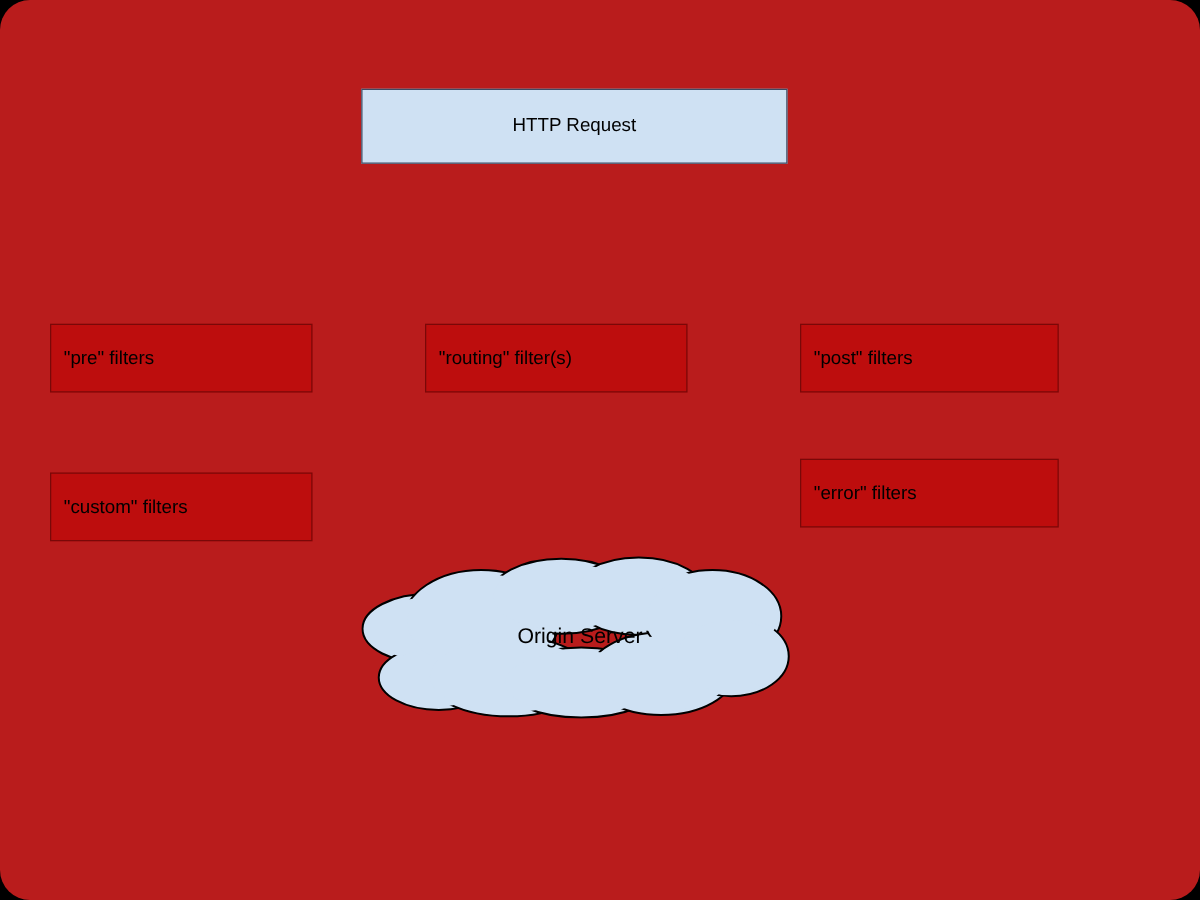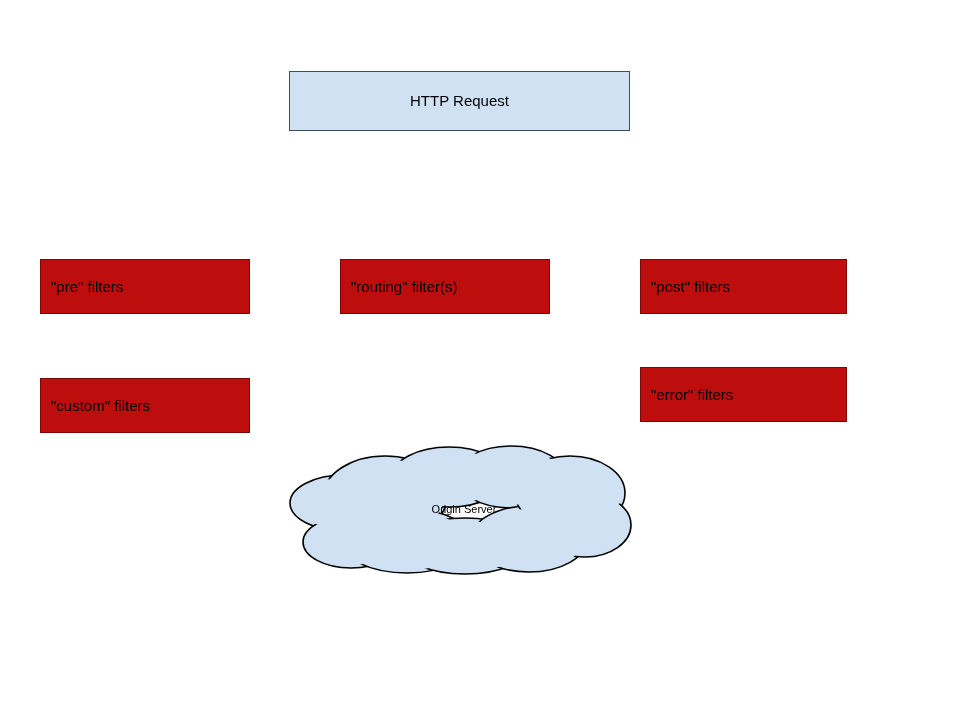--- a/index.html
+++ b/index.html
@@ -10,21 +10,22 @@
     width: 960px;
     height: 720px;
     background: #000000;
     font-family: "Liberation Sans", sans-serif;
     overflow: hidden;
   }
   #diagram-canvas {
     position: relative;
     width: 960px;
     height: 720px;
-    background: #ffffff;
+    background: #b91c1c;
+    border-radius: 24px;
   }
   .node {
     position: absolute;
     box-sizing: border-box;
     display: flex;
     align-items: center;
     color: #000000;
     font-size: 15px;
     line-height: 1.2;
     white-space: nowrap;
@@ -60,21 +61,21 @@
   .cloud-label {
     position: absolute;
     left: 0;
     top: 0;
     width: 100%;
     height: 100%;
     display: flex;
     align-items: center;
     justify-content: center;
     color: #000000;
-    font-size: 11px;
+    font-size: 17px;
     pointer-events: none;
   }
   .cloud-label span {
     transform: translate(3px, 1px);
   }
 </style>
 </head>
 <body>
 
 <div id="diagram-canvas">

